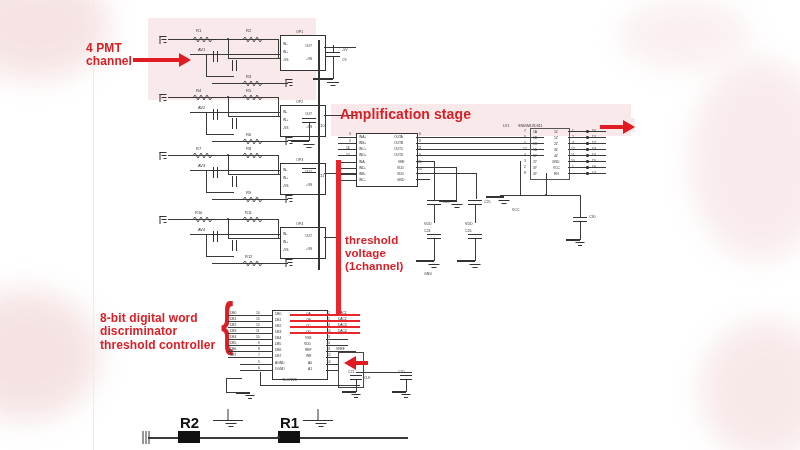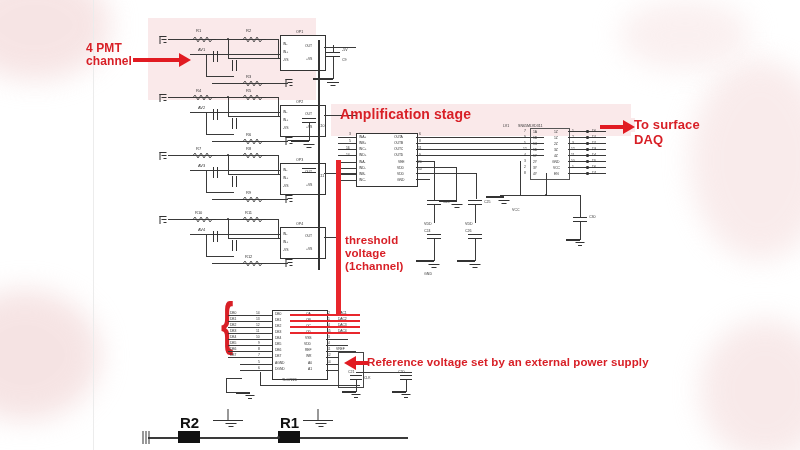--- a/index.html
+++ b/index.html
@@ -564,23 +564,24 @@
   <div class="gnd" style="left:495px;top:196px;width:18px;height:8px;">
     <i style="top:0;width:18px;left:0;height:2px;"></i>
     <i style="top:4px;width:11px;"></i>
       <i style="top:7px;width:5px;"></i>
   </div>
 
   <div class="arrow" style="left:600px;top:127px;width:36px;">
     <div class="shaft" style="width:25px;"></div>
     <div class="head" style="left:23px;"></div>
   </div>
-  <div class="ann" style="left:634px;top:118px;font-size:13px;">To surface
-DAQ</div>
-
+
+  <div class="ann" style="left:100px;top:312px;font-size:12px;">8-bit digital word
+discriminator
+threshold controller</div>
 
   <div class="bracket" style="left:216px;top:300px;font-size:58px;transform:scaleX(.55);">{</div>
 
   <div>
     <div class="wire h" style="left:228px;top:315px;width:44px;"></div>
     <div class="wire h" style="left:228px;top:321px;width:44px;"></div>
     <div class="wire h" style="left:228px;top:327px;width:44px;"></div>
     <div class="wire h" style="left:228px;top:333px;width:44px;"></div>
     <div class="wire h" style="left:228px;top:339px;width:44px;"></div>
     <div class="wire h" style="left:228px;top:345px;width:44px;"></div>
@@ -690,21 +691,20 @@
   <div class="gnd" style="left:399px;top:391px;width:14px;height:7px;">
     <i style="top:0;width:14px;left:0;height:2px;"></i>
     <i style="top:3px;width:9px;"></i>
       <i style="top:6px;width:4px;"></i>
   </div>
 
   <div class="arrow left" style="left:344px;top:363px;width:24px;">
     <div class="shaft" style="width:14px;"></div>
     <div class="head" style="left:0;"></div>
   </div>
-  <div class="ann" style="left:367px;top:356px;font-size:11.5px;white-space:nowrap;">Reference voltage set by an external power supply</div>
 
   <div class="wire h" style="left:260px;top:385px;width:100px;"></div>
   <div class="wire v" style="left:260px;top:372px;height:13px;"></div>
   <div class="gnd" style="left:243px;top:392px;width:14px;height:7px;">
     <i style="top:0;width:14px;left:0;height:2px;"></i>
     <i style="top:3px;width:9px;"></i>
       <i style="top:6px;width:4px;"></i>
   </div>
   <div class="wire h" style="left:226px;top:392px;width:24px;"></div>
   <div class="wire v" style="left:226px;top:378px;height:14px;"></div>

